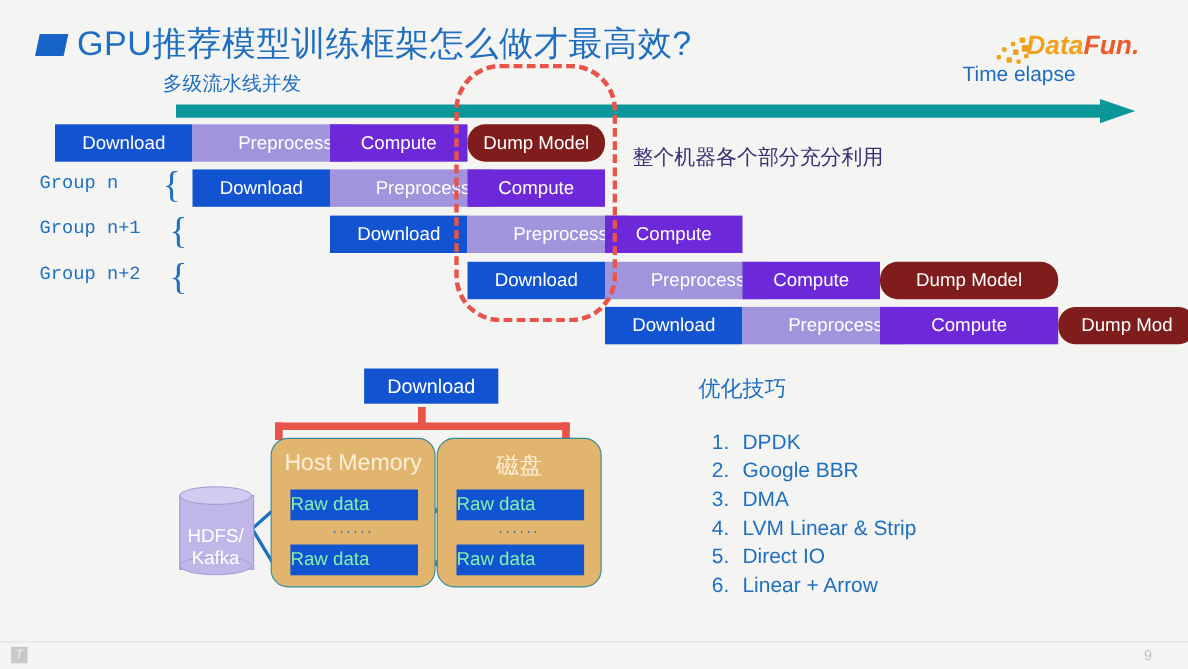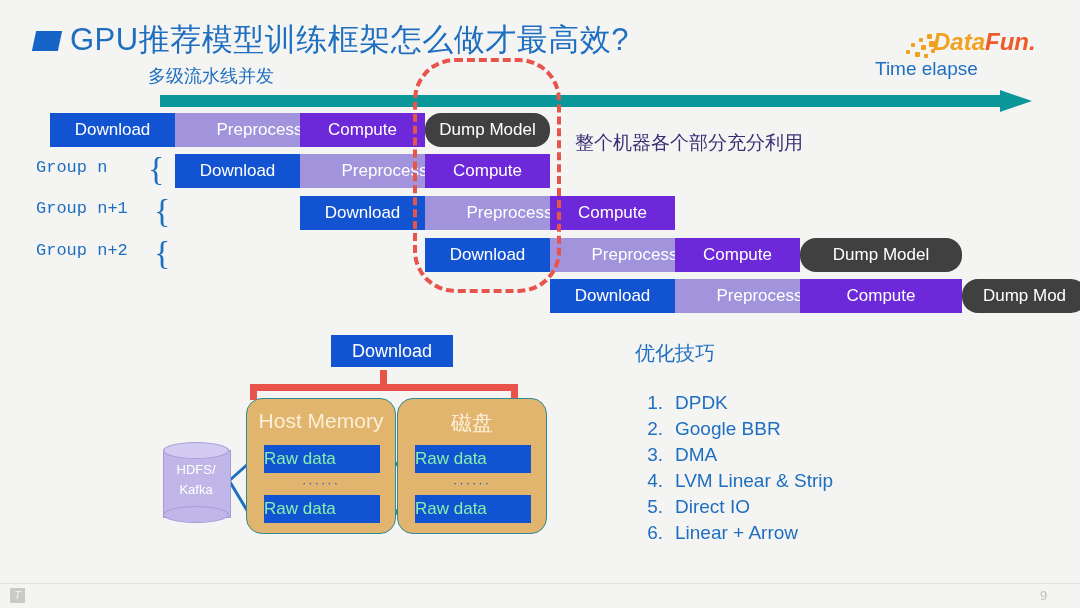--- a/index.html
+++ b/index.html
@@ -59,21 +59,21 @@
 
   
   .pipe-seg {
     position:absolute; height:34px; line-height:34px;
     text-align:center; color:#FFFFFF; font-size:17px;
     white-space:nowrap; overflow:hidden;
   }
   .c-download   { background:#1253D2; }
   .c-preprocess { background:#A193DC;padding-left:22px; }
   .c-compute    { background:#6d28d9; }
-  .c-dump       { background:#404040;border-radius:16px; }
+  .c-dump       { background:#7f1d1d;border-radius:16px; }
 
   .group-label {
     position:absolute; font-size:17px; color:#1F6FC0; white-space:nowrap;font-family:Liberation Mono, monospace;
   }
   .brace {
     position:absolute; font-size:34px; color:#1F6FC0;
     line-height:1; font-family:"Liberation Serif", serif;
   }
 
   
@@ -139,22 +139,22 @@
     position:absolute; left:0; top:0px; width:66px; height:17px;
     background:#D2CAF0; border:1px solid #A89AD8; border-radius:50%;
     box-sizing:border-box;
   }
   .cyl-bottom {
     position:absolute; left:0; top:64px; width:66px; height:17px;
     background:#C1B6E8; border:1px solid #A89AD8; border-radius:50%;
     box-sizing:border-box;
   }
   .cyl-text {
-    position:absolute; left:0; width:66px; top:18px; text-align:center;
-    color:#FFFFFF; font-size:13px; line-height:20px;
+    position:absolute; left:0; width:66px; top:36px; text-align:center;
+    color:#FFFFFF; font-size:17px; line-height:20px;
   }
 
   
   .tips-title {
     position:absolute; left:635px; top:340px;
     font-size:20px; color:#1F6FC0; white-space:nowrap;
   }
   .tips-list {
     position:absolute; left:633px; top:390px;
     font-size:19px; color:#1F6FC0;

